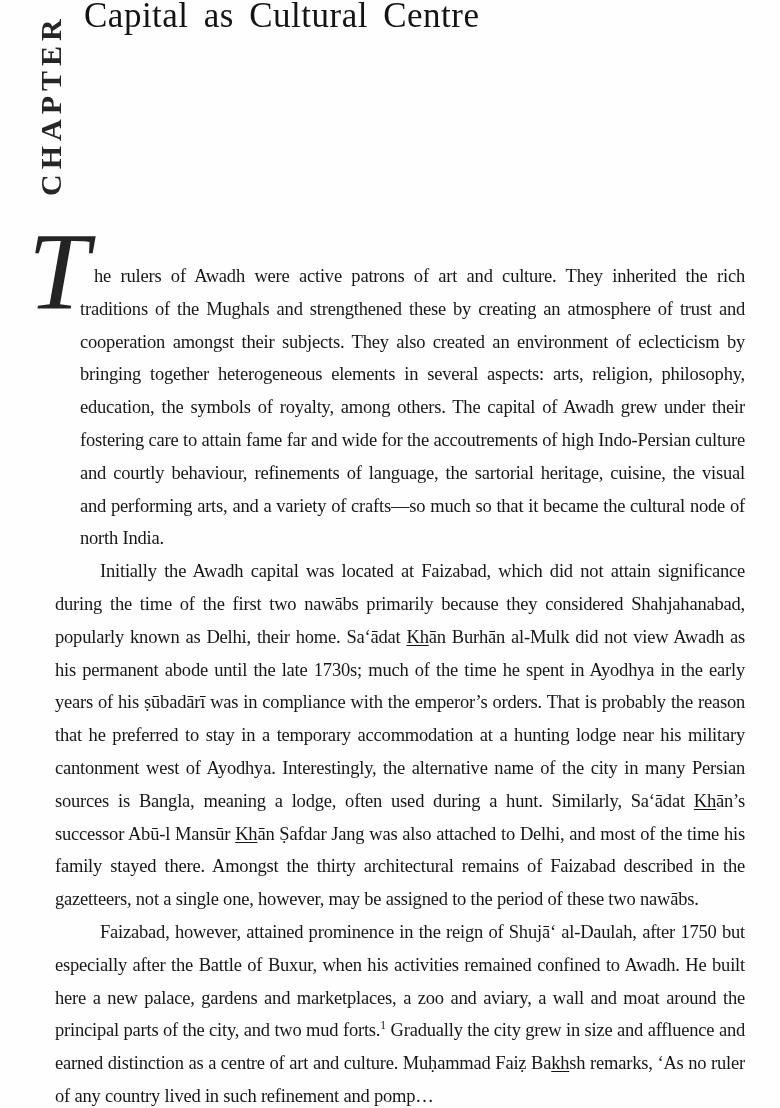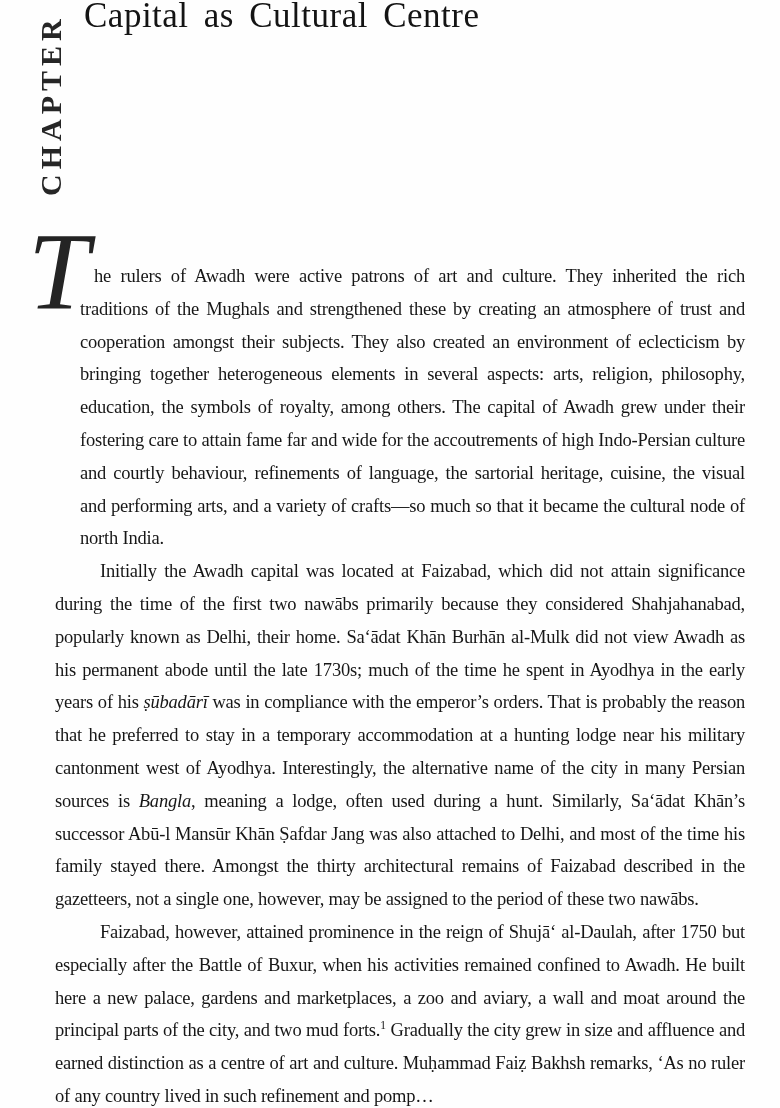--- a/index.html
+++ b/index.html
@@ -61,22 +61,22 @@
     position: absolute;
     left: -52px;
     top: -34px;
     font-size: 110px;
     line-height: 0.85;
     font-style: italic;
     font-family: "Liberation Serif", "DejaVu Serif", serif;
     color: #242424;
     text-indent: 0;
   }
-  .seg-i { font-style: italic; }
-  .seg-u { text-underline-offset: 2px; text-decoration-thickness: 1px; }
+  .seg-i { }
+  .seg-u { text-decoration: underline; text-underline-offset: 2px; text-decoration-thickness: 1px; }
   .seg-sup { vertical-align: super; font-size: 0.62em; line-height: 0; letter-spacing: 0; }
 </style>
 </head>
 <body>
 
 <div class="page">
 
   <div class="chapter-label">CHAPTER 1</div>
 
   <h1 class="title">Capital as Cultural Centre</h1>

